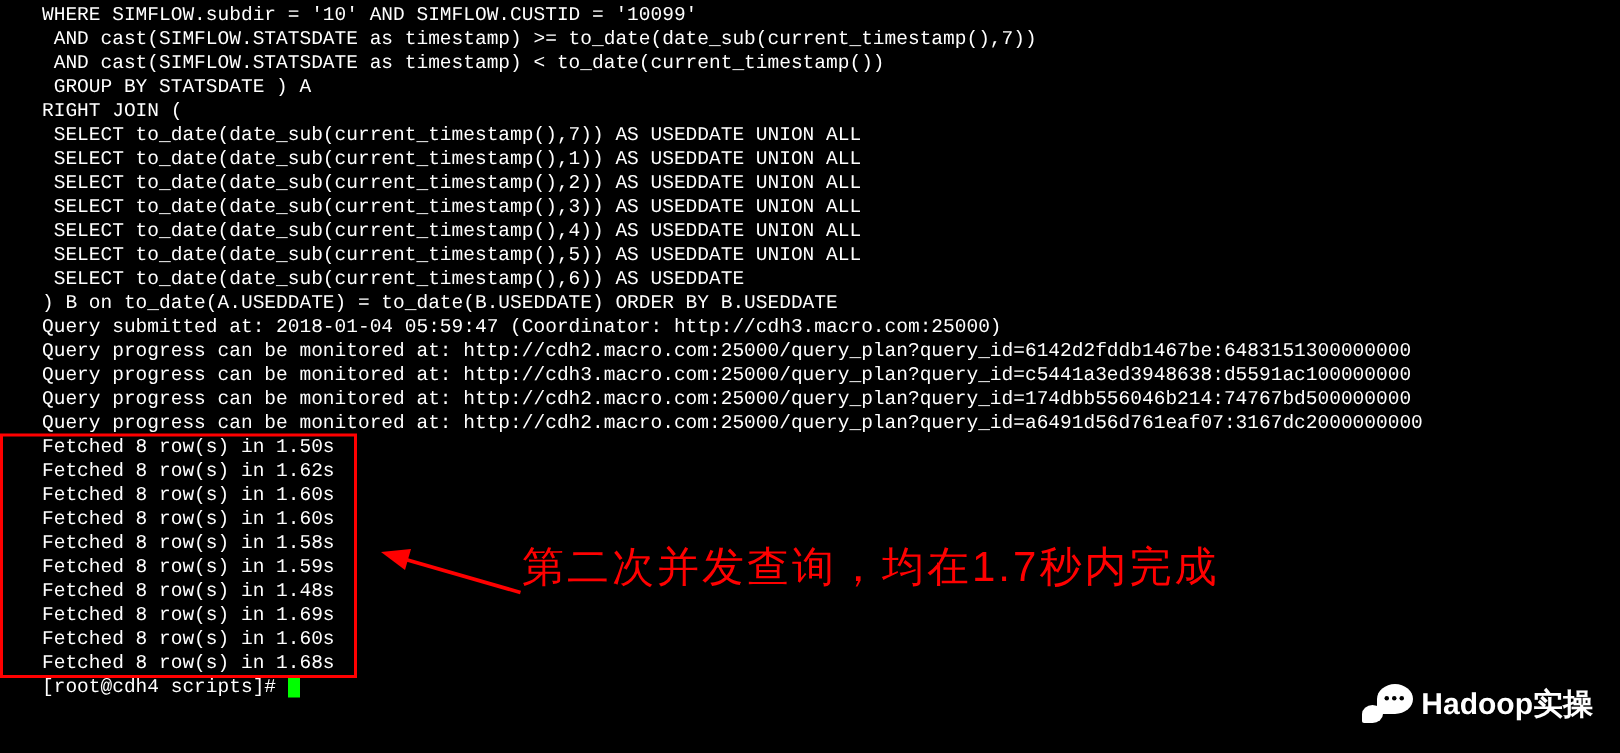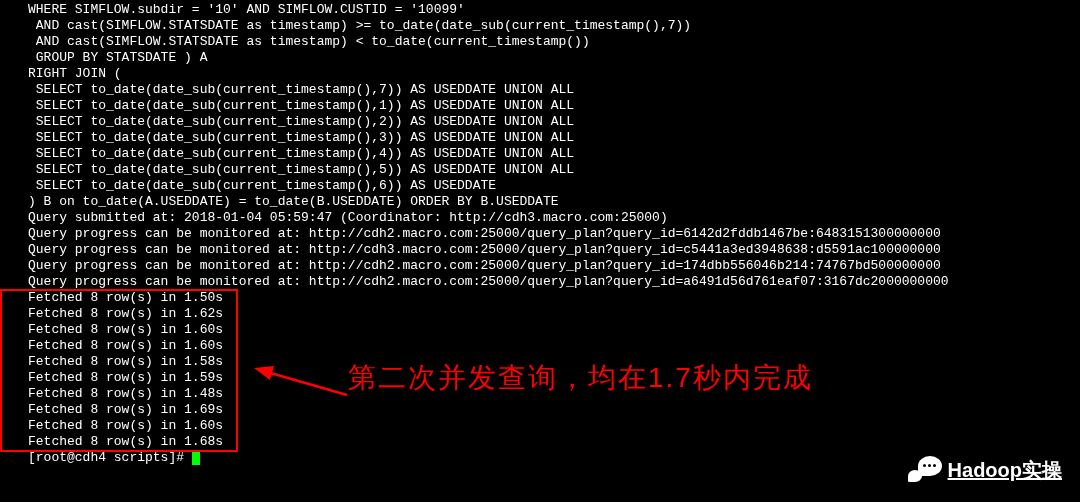--- a/index.html
+++ b/index.html
@@ -48,21 +48,20 @@
       position: absolute;
       right: 18px;
       bottom: 18px;
       display: flex;
       align-items: center;
       gap: 6px;
       color: #fff;
       font-family: "Microsoft YaHei", sans-serif;
       font-size: 20px;
       font-weight: 600;
-      text-decoration: underline;
     }
     .wm-icon {
       width: 34px;
       height: 28px;
       position: relative;
     }
     .bubble {
       position: absolute;
       background: #fff;
       border-radius: 50% 50% 50% 10%;

